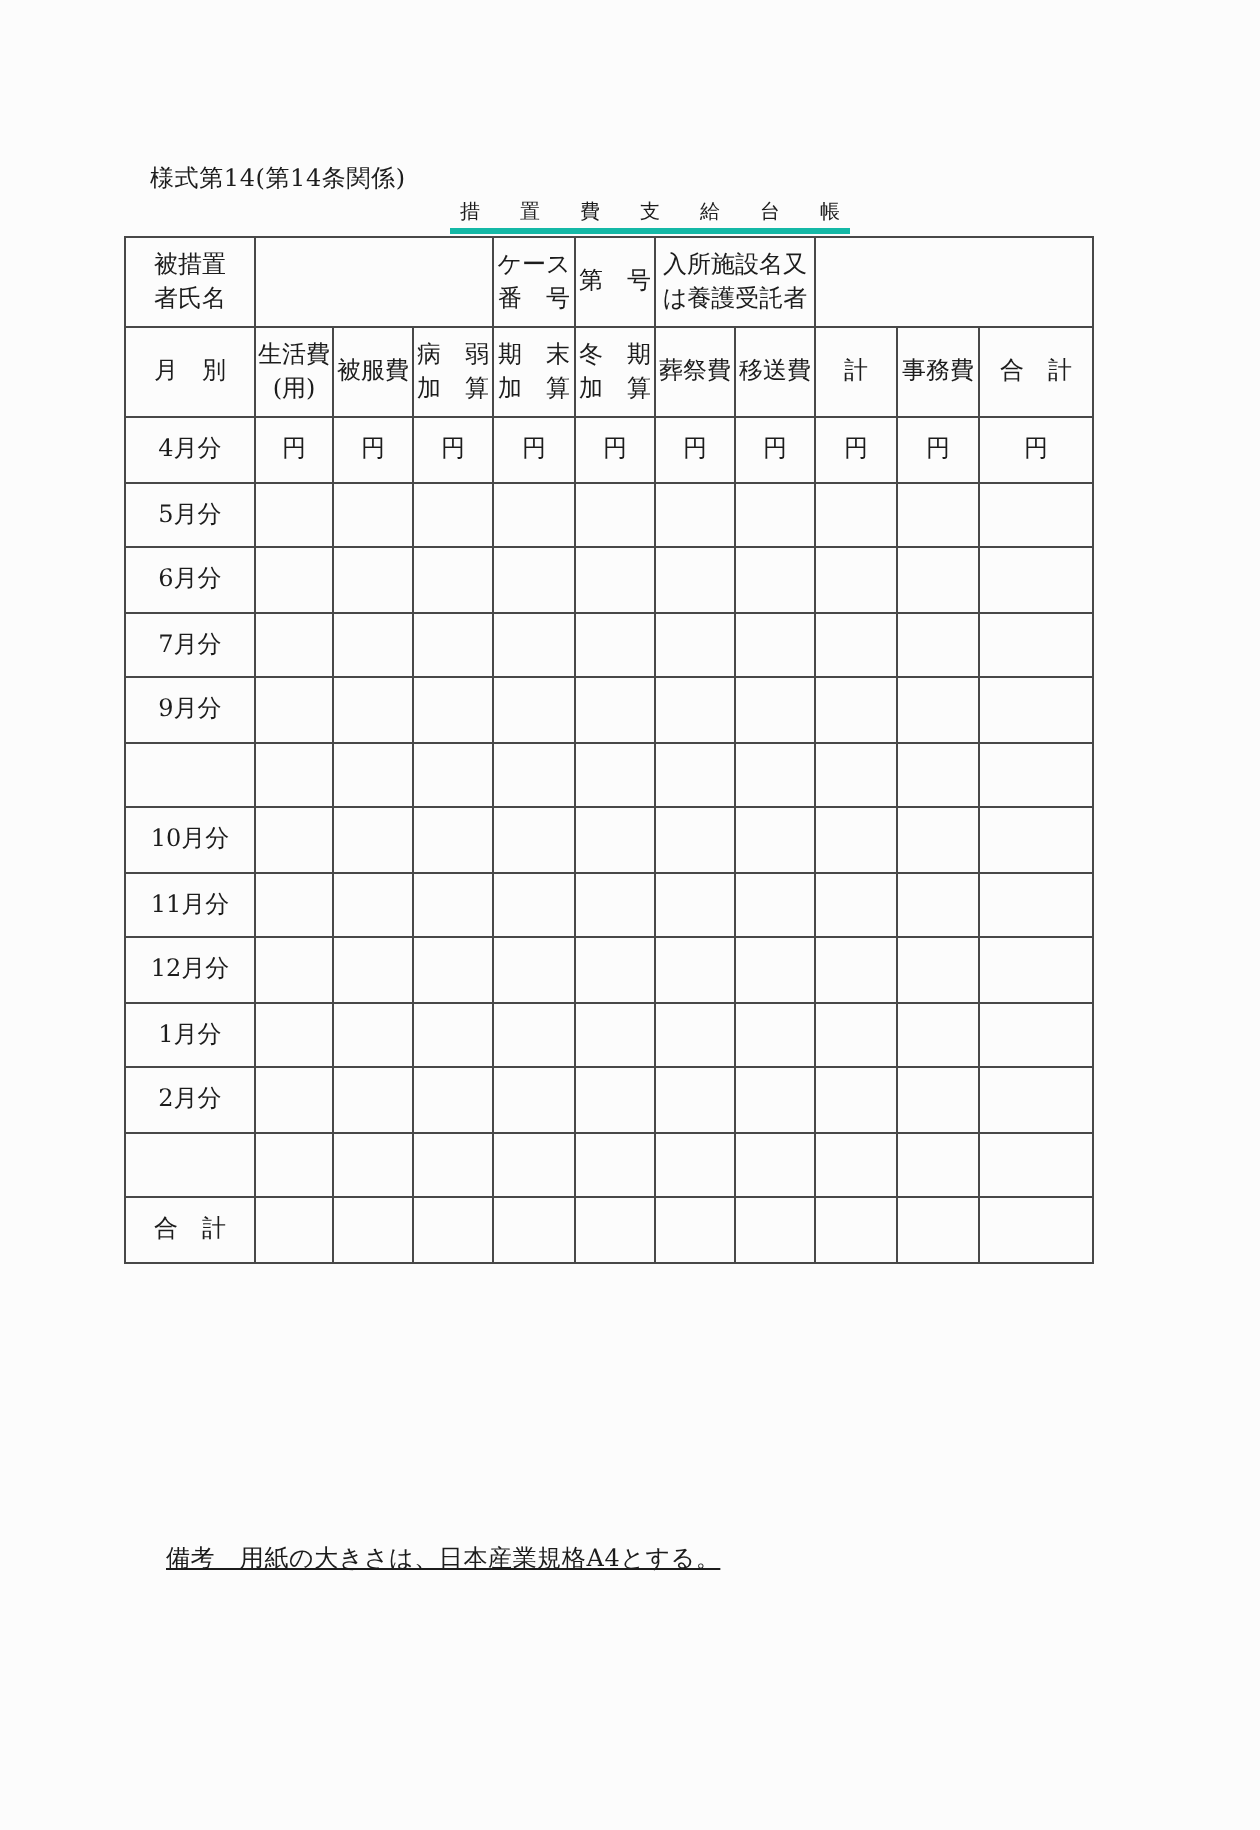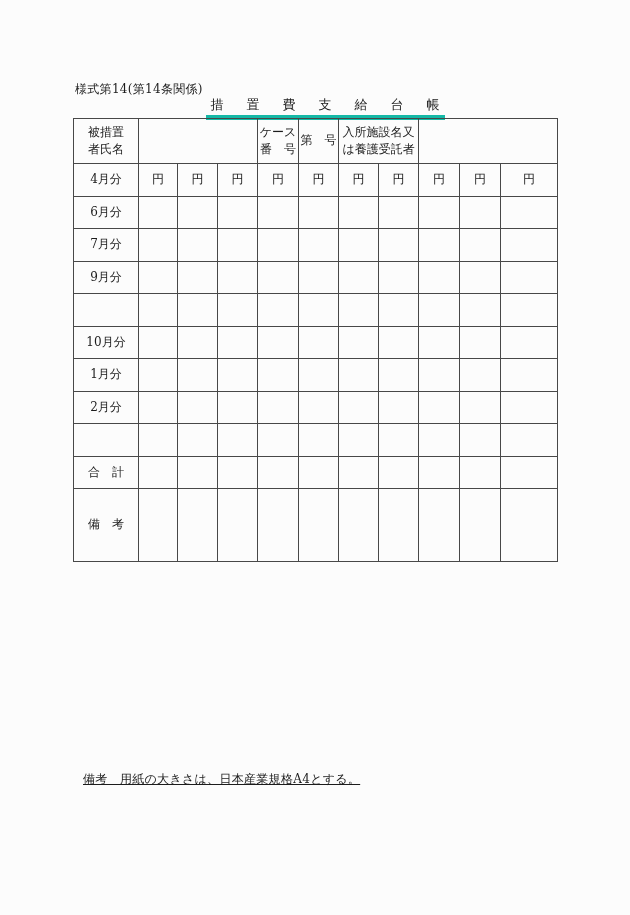--- a/index.html
+++ b/index.html
@@ -12,29 +12,29 @@
   .page { position:relative; width:630px; height:915px; background:#fcfcfc; overflow:hidden; }
 
   .form-label {
     position:absolute; left:75px; top:81px;
     font-size:12px; letter-spacing:0.3px;
   }
 
   .title-wrap { position:absolute; top:94px; left:0; width:630px; text-align:center; }
   .title-text {
     display:inline-block;
-    font-size:13px;
+    font-size:10px;
     letter-spacing:5px;
     padding:0 0 1px 5px;
-    border-bottom:5px solid #14b8a6;
+    border-bottom:3px solid #14b8a6;
     margin-left:20px;
   }
 
   table.ledger {
-    position:absolute; left:73px; top:118px;
+    position:absolute; left:62px; top:118px;
     border-collapse:collapse; table-layout:fixed;
     width:484px;
   }
   table.ledger td {
     border:1px solid #484848;
     font-size:12px;
     text-align:center;
     vertical-align:middle;
     padding:0;
     line-height:1.45;
@@ -84,36 +84,66 @@
 者氏名</td>
       <td colspan="3"></td>
       <td class="pre">ケース
 番　号</td>
       <td>第　号</td>
       <td colspan="2" class="pre">入所施設名又
 は養護受託者</td>
       <td colspan="3"></td>
     </tr>
 
+    <tr class="h-head">
+      <td class="pre">月　別</td>
+      <td class="pre">生活費
+(用)</td>
+      <td class="pre">被服費</td>
+      <td class="pre">病　弱
+加　算</td>
+      <td class="pre">期　末
+加　算</td>
+      <td class="pre">冬　期
+加　算</td>
+      <td class="pre">葬祭費</td>
+      <td class="pre">移送費</td>
+      <td class="pre">計</td>
+      <td class="pre">事務費</td>
+      <td class="pre">合　計</td>
+    </tr>
 
     <tr class="h-data">
       <td>4月分</td>
       <td class="unit">円</td>
       <td class="unit">円</td>
       <td class="unit">円</td>
       <td class="unit">円</td>
       <td class="unit">円</td>
       <td class="unit">円</td>
       <td class="unit">円</td>
       <td class="unit">円</td>
       <td class="unit">円</td>
       <td class="unit">円</td>
     </tr>
 
     <tr class="h-data">
+      <td>5月分</td>
+          <td></td>
+          <td></td>
+          <td></td>
+          <td></td>
+          <td></td>
+          <td></td>
+          <td></td>
+          <td></td>
+          <td></td>
+          <td></td>
+        </tr>
+    <tr class="h-data">
       <td>6月分</td>
           <td></td>
           <td></td>
           <td></td>
           <td></td>
           <td></td>
           <td></td>
           <td></td>
           <td></td>
           <td></td>
@@ -165,20 +195,46 @@
           <td></td>
           <td></td>
           <td></td>
           <td></td>
           <td></td>
           <td></td>
           <td></td>
           <td></td>
         </tr>
     <tr class="h-data">
+      <td>11月分</td>
+          <td></td>
+          <td></td>
+          <td></td>
+          <td></td>
+          <td></td>
+          <td></td>
+          <td></td>
+          <td></td>
+          <td></td>
+          <td></td>
+        </tr>
+    <tr class="h-data">
+      <td>12月分</td>
+          <td></td>
+          <td></td>
+          <td></td>
+          <td></td>
+          <td></td>
+          <td></td>
+          <td></td>
+          <td></td>
+          <td></td>
+          <td></td>
+        </tr>
+    <tr class="h-data">
       <td>1月分</td>
           <td></td>
           <td></td>
           <td></td>
           <td></td>
           <td></td>
           <td></td>
           <td></td>
           <td></td>
           <td></td>
@@ -205,33 +261,20 @@
           <td></td>
           <td></td>
           <td></td>
           <td></td>
           <td></td>
           <td></td>
           <td></td>
         </tr>
     <tr class="h-data">
       <td>合　計</td>
-          <td></td>
-          <td></td>
-          <td></td>
-          <td></td>
-          <td></td>
-          <td></td>
-          <td></td>
-          <td></td>
-          <td></td>
-          <td></td>
-        </tr>
-    <tr class="h-remarks">
-      <td>備　考</td>
           <td></td>
           <td></td>
           <td></td>
           <td></td>
           <td></td>
           <td></td>
           <td></td>
           <td></td>
           <td></td>
           <td></td>

